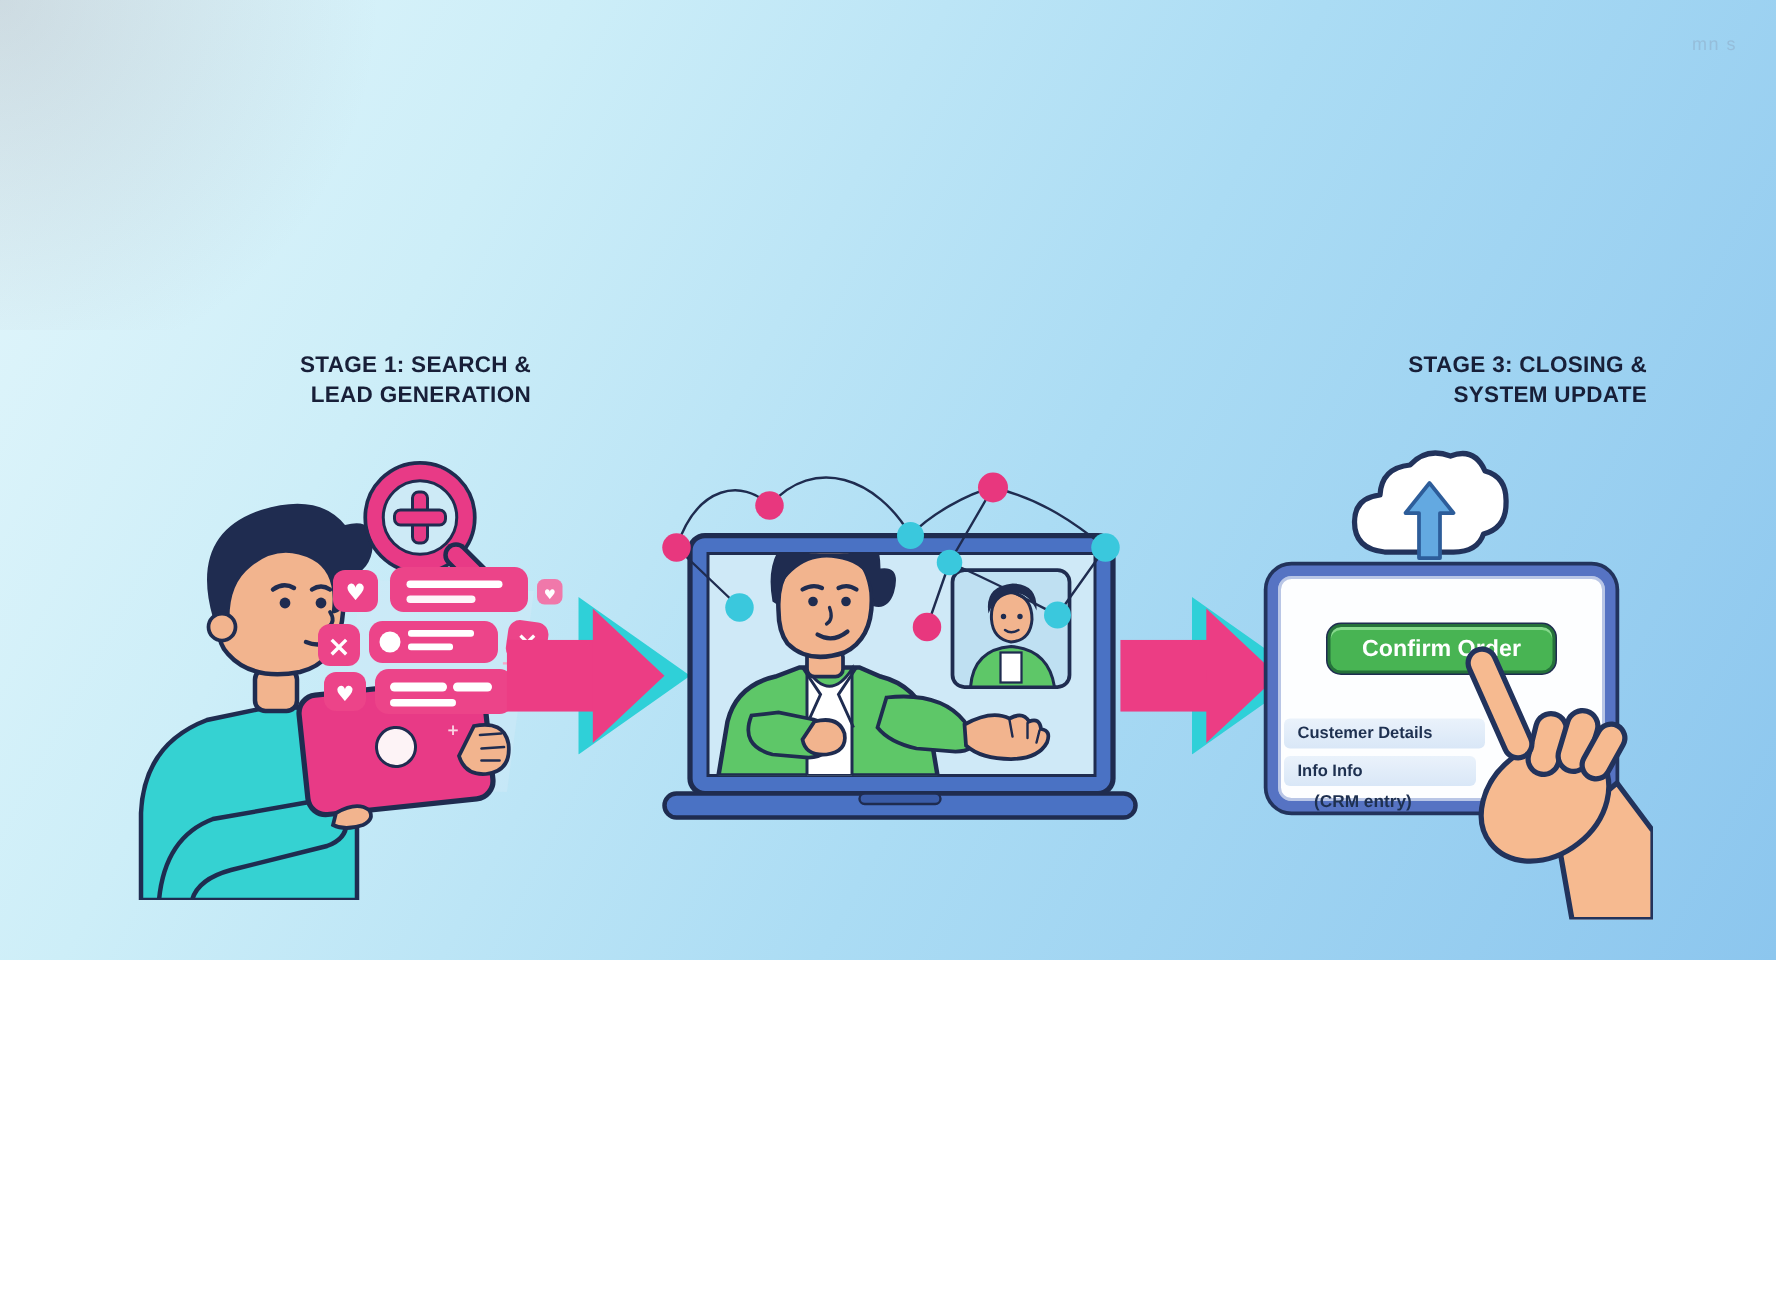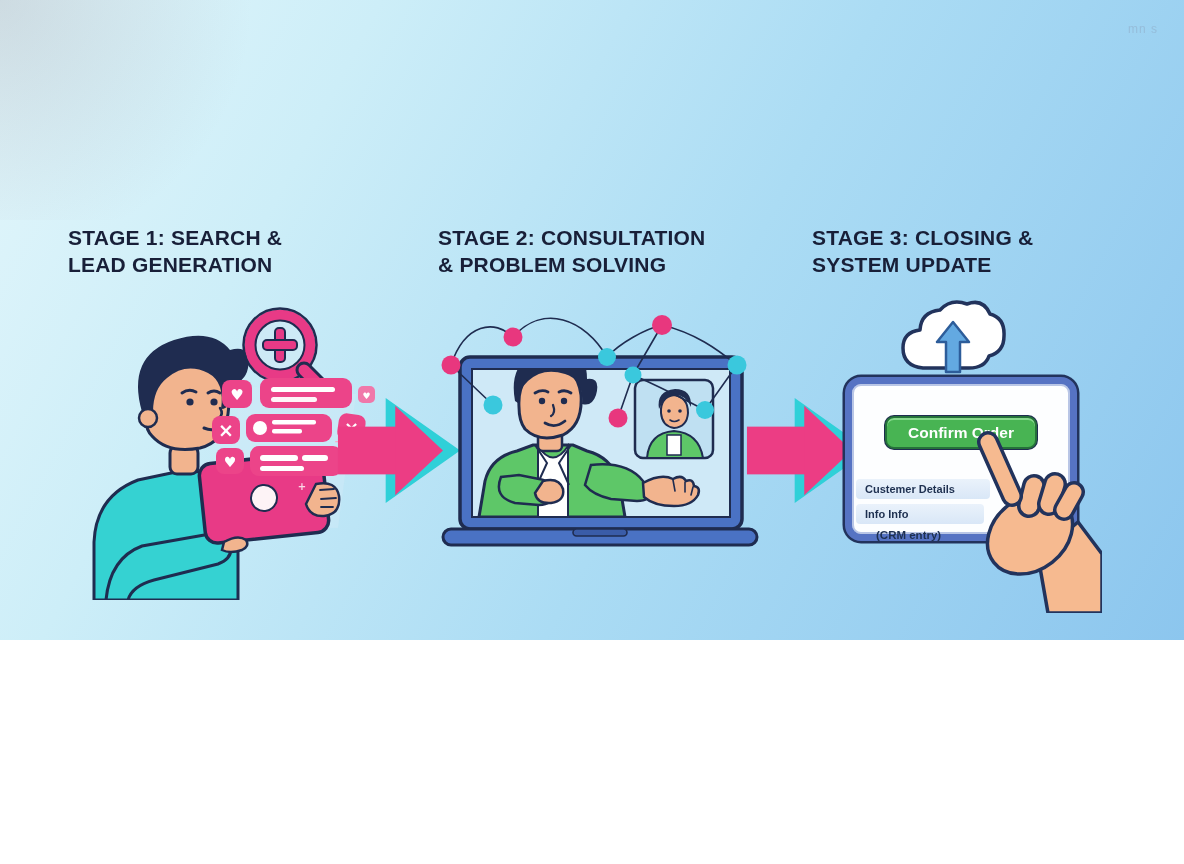--- a/index.html
+++ b/index.html
@@ -11,22 +11,22 @@
   .corner-glow{
     position:absolute;left:0;top:0;width:320px;height:220px;
     background:radial-gradient(circle at 0% 0%,rgba(150,150,160,0.28),rgba(150,150,160,0) 65%);
     pointer-events:none;
   }
   .watermark{
     position:absolute;right:26px;top:22px;font-size:12px;
     color:rgba(140,165,190,0.45);letter-spacing:1px;
   }
   .stage-title{
-    position:absolute;top:224px;margin:0;text-align:left;
-    font-size:21px;font-weight:bold;line-height:1.3;letter-spacing:0.2px;
+    position:absolute;top:234px;margin:0;text-align:right;
+    font-size:15px;font-weight:bold;line-height:1.3;letter-spacing:0.2px;
     color:#181f38;white-space:pre-line;
   }
   #title-1{left:68px;width:286px;}
   #title-2{left:438px;width:296px;}
   #title-3{left:812px;width:286px;}
   .stage1-art{position:absolute;left:90px;top:290px;}
   .stage2-art{position:absolute;left:435px;top:295px;}
   .arrow{position:absolute;width:128px;height:105px;}
   #arrow-1{left:336px;top:398px;}
   #arrow-2{left:745px;top:398px;}
@@ -59,22 +59,20 @@
 </style>
 </head>
 <body>
 
 <div class="canvas">
   <div class="corner-glow"></div>
   <div class="watermark">mn s</div>
 
   <h2 class="stage-title" id="title-1">STAGE 1: SEARCH &amp;
 LEAD GENERATION</h2>
-  <h2 class="stage-title" id="title-2">STAGE 2: CONSULTATION
-&amp; PROBLEM SOLVING</h2>
   <h2 class="stage-title" id="title-3">STAGE 3: CLOSING &amp;
 SYSTEM UPDATE</h2>
 
   <svg class="stage1-art" width="300" height="310" viewBox="0 0 300 310">
 
     <polygon points="128,235 152,96 266,104 248,238" fill="#cfe9f8" opacity="0.5"></polygon>
 
     <g>
       <path d="M4,310 L4,252 Q6,206 48,190 L86,182 Q116,178 134,192 L148,204 L148,310 Z" fill="#35d2d2" stroke="#1f2c50" stroke-width="3"></path>
       <path d="M118,196 Q172,186 208,206 L218,216 Q222,230 208,236 L170,232 Q138,228 120,218 Z" fill="#35d2d2" stroke="#1f2c50" stroke-width="3"></path>

